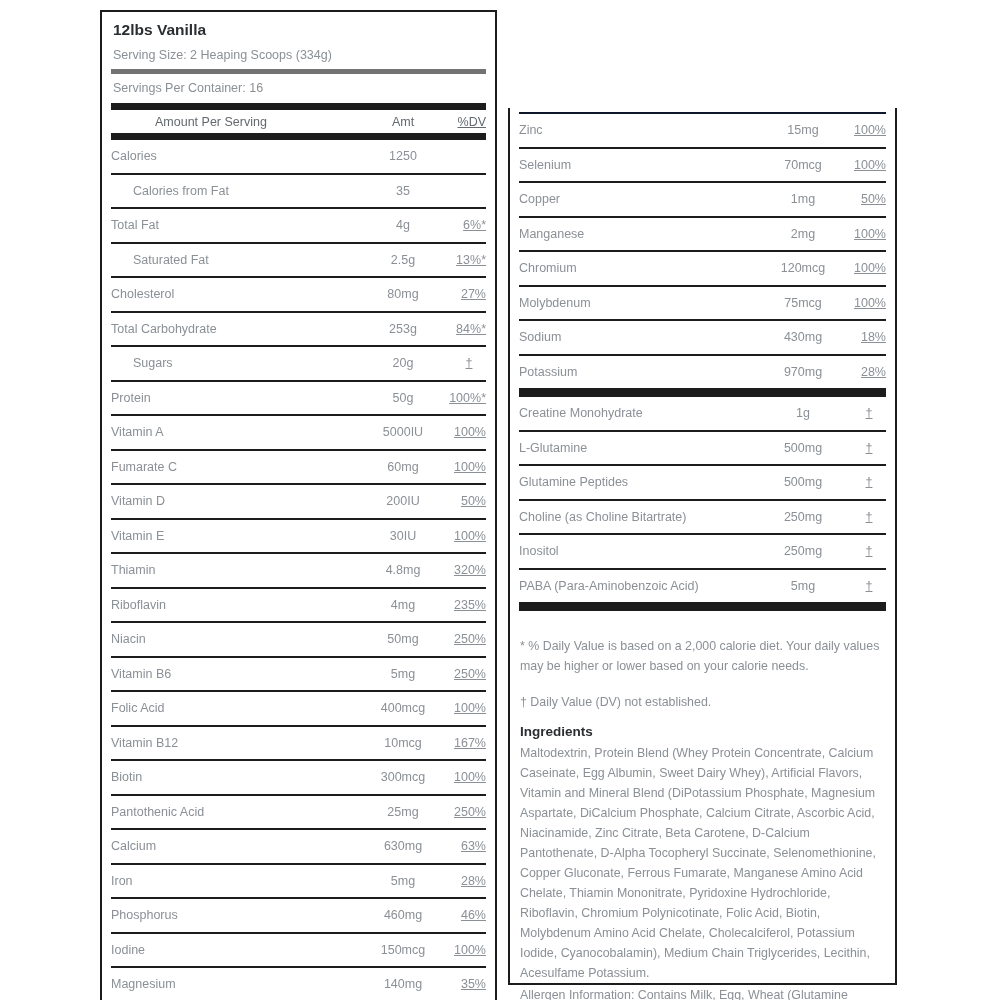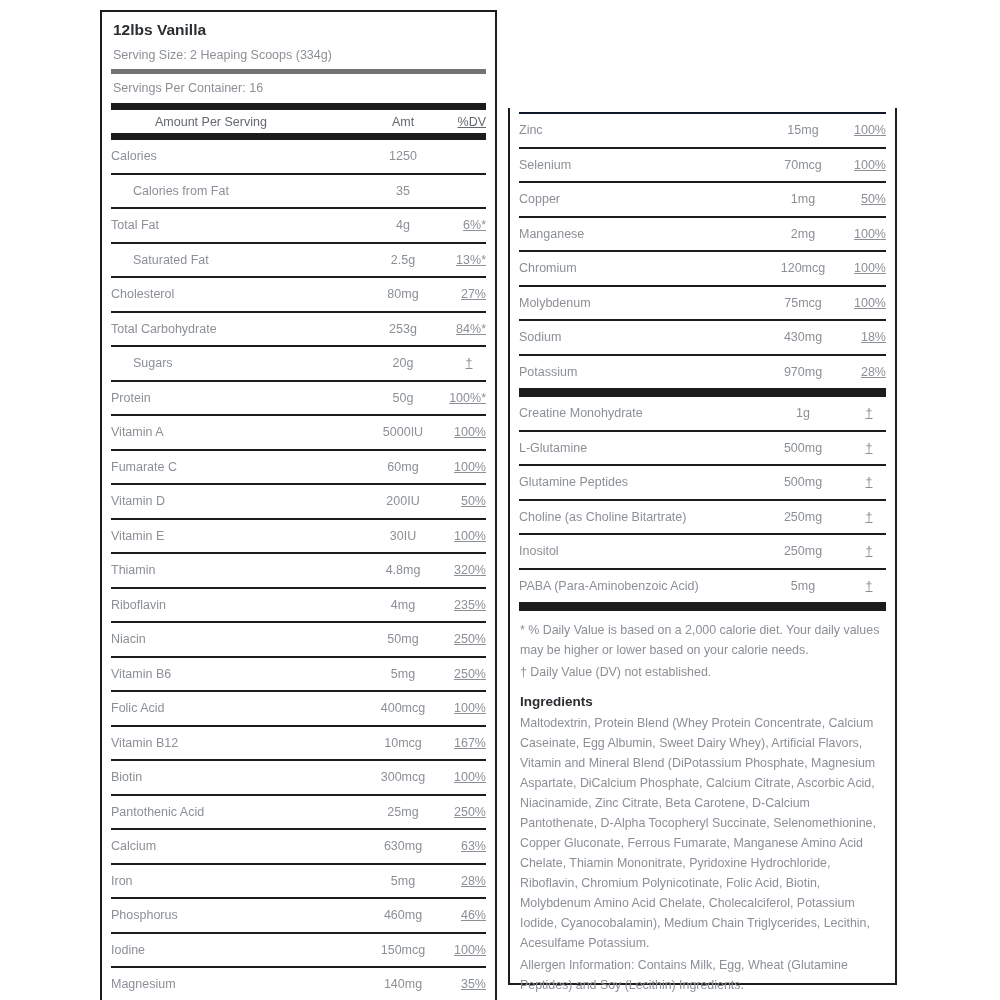--- a/index.html
+++ b/index.html
@@ -24,21 +24,21 @@
   .row{display:flex;align-items:center;height:32.5px;border-bottom:2px solid #1c1c1c;
        font-size:12.5px;color:#8b9096;}
   .row .label{flex:1;white-space:nowrap;}
   .row.indent .label{padding-left:22px;}
   .amt{width:70px;text-align:center;white-space:nowrap;}
   .dv{width:48px;text-align:right;white-space:nowrap;text-decoration:underline;}
   .dv.dagger{text-align:center;padding-left:14px;box-sizing:border-box;}
   .rt-pad{height:4px;}
   
   .footnotes{padding:9px 1px 2px 1px;font-size:12.4px;color:#8b9096;line-height:20px;}
-  .footnote{margin:0 0 2px 0;}
+  .footnote{margin:16px 0 2px 0;}
   .text-heading{font-size:13.5px;font-weight:bold;color:#2b2e31;padding:8px 1px 2px 1px;}
   .text-body{font-size:12.4px;color:#8b9096;line-height:20px;padding:2px 1px 0 1px;}
 </style>
 </head>
 <body>
 
 <div id="canvas">
 
   <div id="left-panel" class="panel">
     <div class="label-title">12lbs Vanilla</div>

